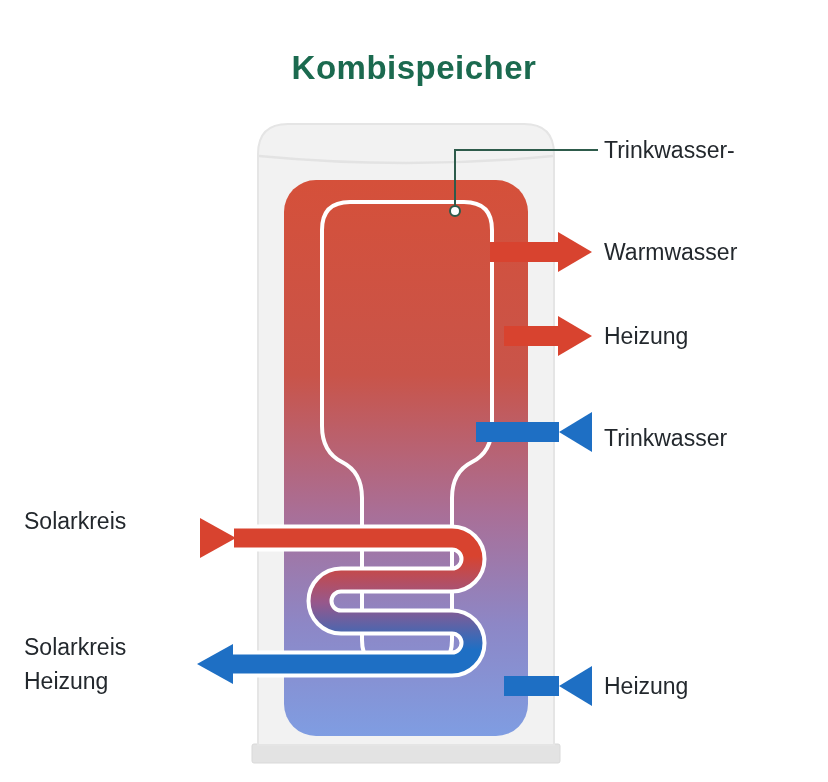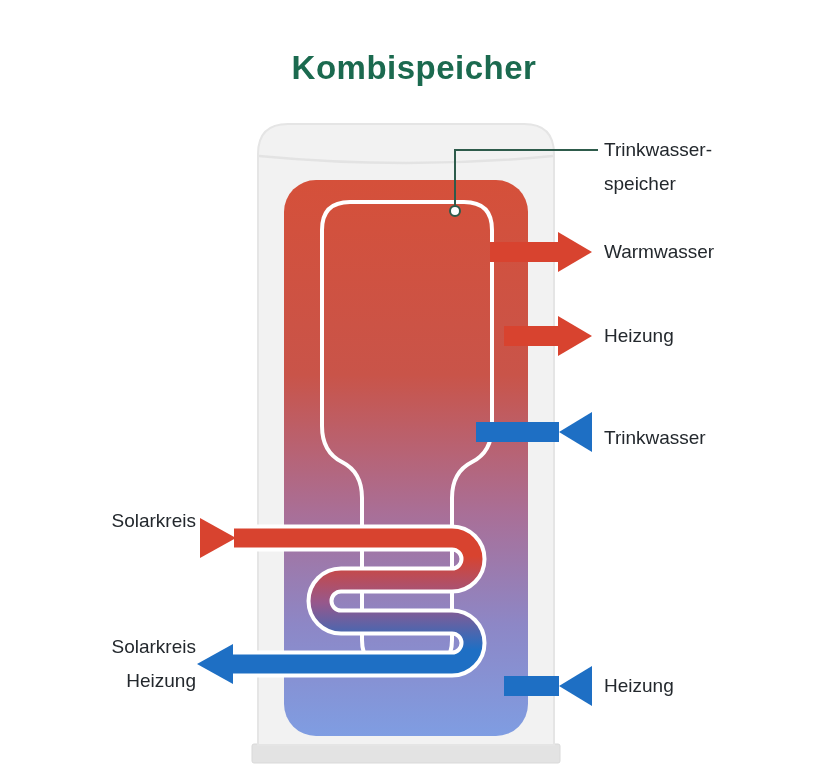--- a/index.html
+++ b/index.html
@@ -24,27 +24,27 @@
     letter-spacing: 0.5px;
     color: #1b6a4f;
   }
   .art {
     position: absolute;
     top: 0;
     left: 0;
   }
   .label {
     position: absolute;
-    font-size: 19px;
+    font-size: 23px;
     line-height: 34px;
     color: #23282d;
     white-space: nowrap;
   }
   .left-label {
-    text-align: right;
+    text-align: left;
   }
 </style>
 </head>
 <body>
 
 <div class="stage">
 
   <div class="title">Kombispeicher</div>
 
   <svg class="art" width="828" height="782" viewBox="0 0 828 782">
@@ -94,21 +94,20 @@
 
     <polygon points="200,518 200,558 236,538" fill="#d8432f"></polygon>
     <polygon points="197,664 233,644 233,684" fill="#1e6fc4"></polygon>
 
     <polyline points="598,150 455,150 455,205" fill="none" stroke-width="2" stroke="#2e5b4b"></polyline>
     <circle cx="455" cy="211" r="5" fill="#ffffff" stroke-width="2" stroke="#2e5b4b"></circle>
   </svg>
 
   <div class="label" style="left:604px; top:133px;">
     <div>Trinkwasser-</div>
-    <div>speicher</div>
   </div>
   <div class="label" style="left:604px; top:235px;">Warmwasser</div>
   <div class="label" style="left:604px; top:319px;">Heizung</div>
   <div class="label" style="left:604px; top:415px;margin-top:6px;">Trinkwasser</div>
   <div class="label" style="left:604px; top:669px;">Heizung</div>
 
   <div class="label left-label" style="left:24px; top:504px; width:172px;">
     <div>Solarkreis</div>
   </div>
   <div class="label left-label" style="left:24px; top:630px; width:172px;">

